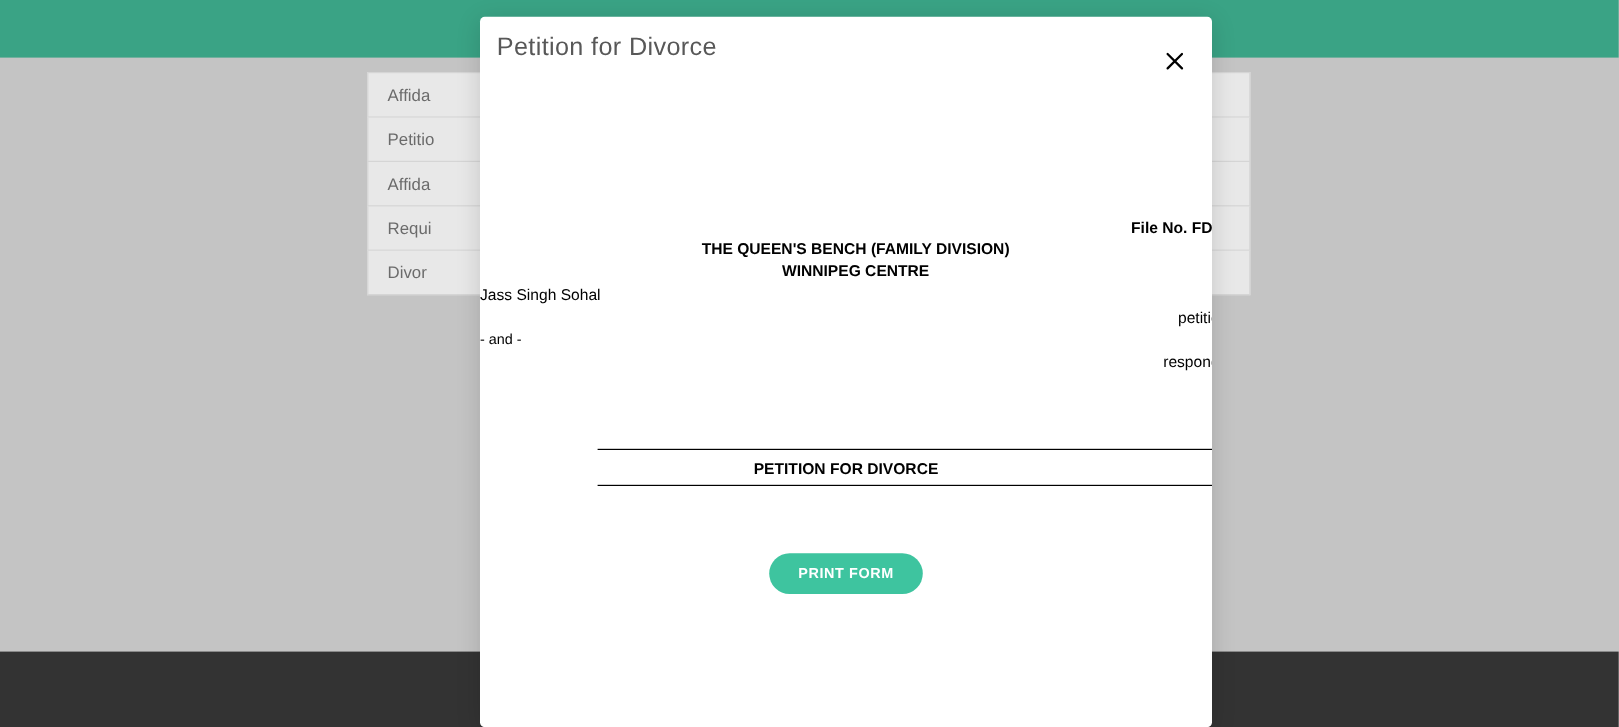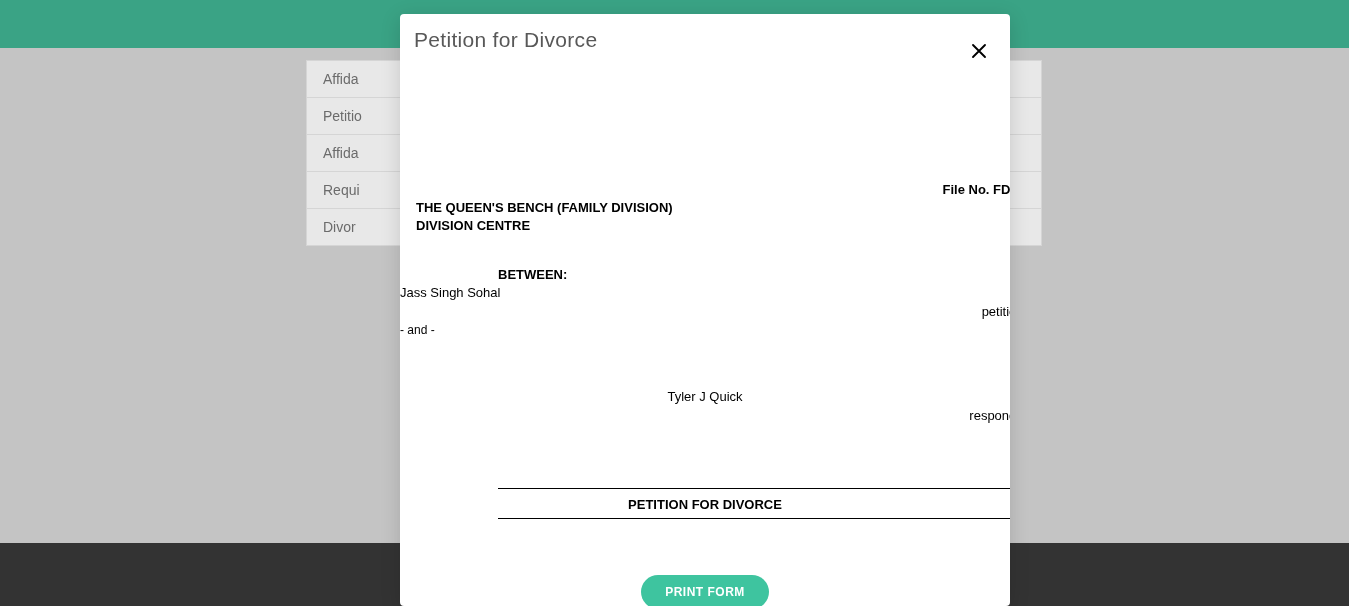--- a/index.html
+++ b/index.html
@@ -84,21 +84,21 @@
   .file-no {
     text-align: right;
     padding-right: -40px;
     margin-top: 120px;
     margin-right: -38px;
     position: relative;
     font-weight: bold;
     font-size: 13px;
   }
   .court-header {
-    text-align: left;
+    text-align: center;
     font-weight: bold;
     font-size: 13px;
     margin-top: 2px;
     line-height: 1.4;
     padding-left: 16px;
   }
   .between-line {
     margin-top: 32px;
     margin-left: 98px;
     font-size: 13px;
@@ -187,27 +187,25 @@
             <path d="M4 4 L20 20 M20 4 L4 20" stroke="#000" stroke-width="2.5" fill="none" stroke-linecap="round"></path>
           </svg>
       </div>
     </div>
 
     <div class="doc-body">
       <div class="doc-inner">
         <div class="file-no">File No. FD18-01-</div>
         <div class="court-header">
           <span>THE QUEEN'S BENCH (FAMILY DIVISION)</span><br>
-          <span>DIVISION CENTRE</span>
+          <span>WINNIPEG CENTRE</span>
         </div>
-        <div class="between-line">BETWEEN:</div>
         <div class="petitioner-name">Jass Singh Sohal</div>
         <div class="petitioner-label">petitioner,</div>
         <div class="and-sep">- and -</div>
-        <div class="respondent-name">Tyler J Quick</div>
         <div class="respondent-label">respondent.</div>
         <hr class="hr-line hr1">
         <div class="doc-title">PETITION FOR DIVORCE</div>
         <hr class="hr-line hr2">
         <button class="print-btn">PRINT FORM</button>
       </div>
     </div>
   </div>
 </div>
 

